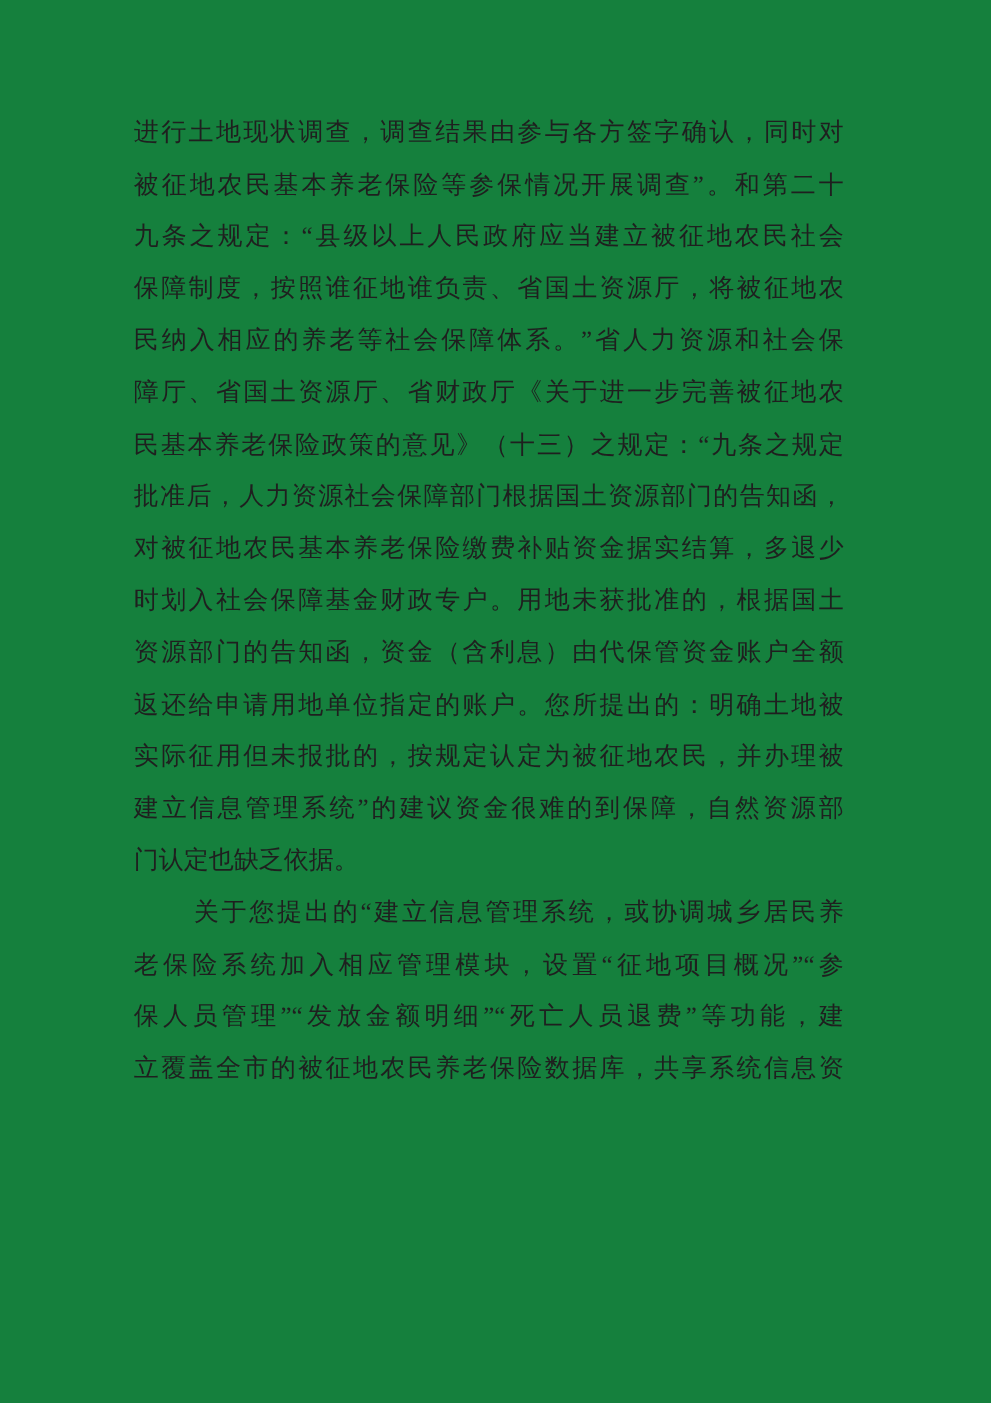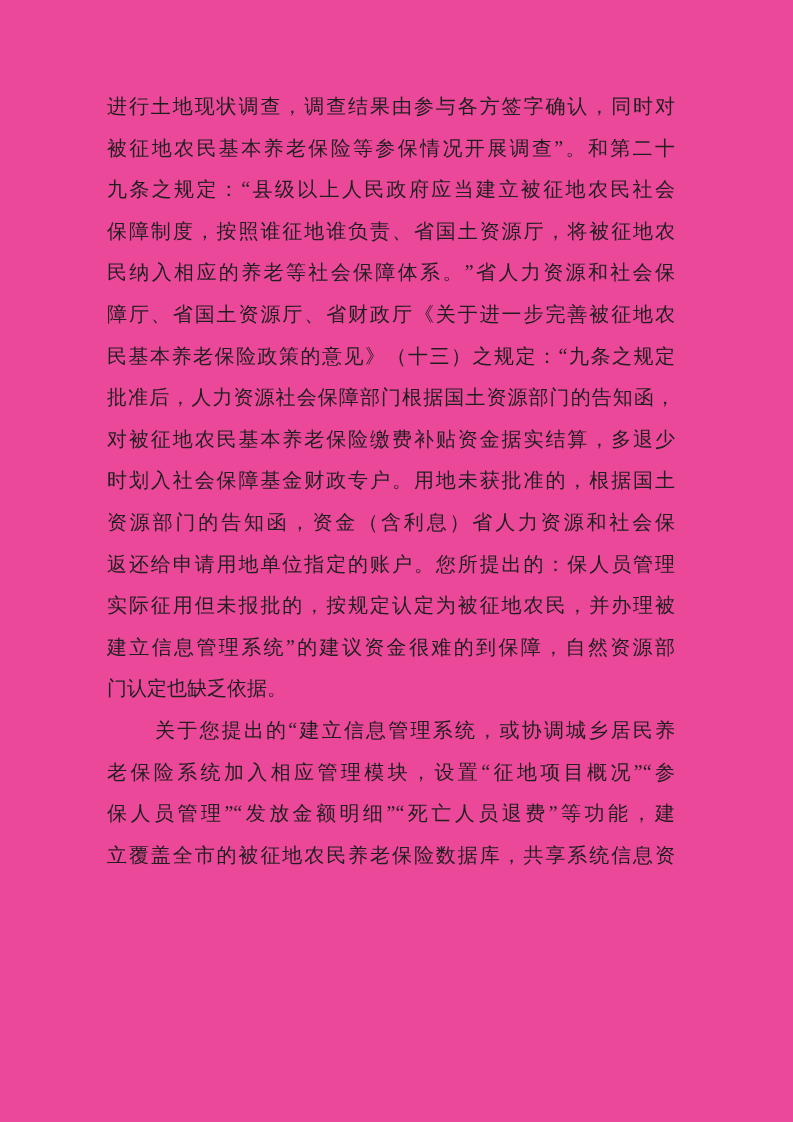--- a/index.html
+++ b/index.html
@@ -7,21 +7,21 @@
     width: 793px;
     height: 1122px;
     background: #ffffff;
     overflow: hidden;
     font-family: "Liberation Serif", "DejaVu Serif", serif;
   }
   .page {
     position: relative;
     width: 793px;
     height: 1122px;
-    background: #ec4899;
+    background: #15803d;
   }
   .text-column {
     position: absolute;
     left: 107px;
     top: 86px;
     width: 568px;
     color: #1f1f1f;
     font-size: 20px;
   }
   .line {
@@ -53,22 +53,22 @@
     <div class="line">进行土地现状调查，调查结果由参与各方签字确认，同时对</div>
     <div class="line">被征地农民基本养老保险等参保情况开展调查”。和第二十</div>
     <div class="line">九条之规定：“县级以上人民政府应当建立被征地农民社会</div>
     <div class="line">保障制度，按照谁征地谁负责、省国土资源厅，将被征地农</div>
     <div class="line">民纳入相应的养老等社会保障体系。”省人力资源和社会保</div>
     <div class="line">障厅、省国土资源厅、省财政厅《关于进一步完善被征地农</div>
     <div class="line">民基本养老保险政策的意见》（十三）之规定：“九条之规定</div>
     <div class="line">批准后，人力资源社会保障部门根据国土资源部门的告知函，</div>
     <div class="line">对被征地农民基本养老保险缴费补贴资金据实结算，多退少</div>
     <div class="line">时划入社会保障基金财政专户。用地未获批准的，根据国土</div>
-    <div class="line">资源部门的告知函，资金（含利息）省人力资源和社会保</div>
-    <div class="line">返还给申请用地单位指定的账户。您所提出的：保人员管理</div>
+    <div class="line">资源部门的告知函，资金（含利息）由代保管资金账户全额</div>
+    <div class="line">返还给申请用地单位指定的账户。您所提出的：明确土地被</div>
     <div class="line">实际征用但未报批的，按规定认定为被征地农民，并办理被</div>
     <div class="line">建立信息管理系统”的建议资金很难的到保障，自然资源部</div>
     <div class="line para-end">门认定也缺乏依据。</div>
 
     <div class="line indented">关于您提出的“建立信息管理系统，或协调城乡居民养</div>
     <div class="line">老保险系统加入相应管理模块，设置“征地项目概况”“参</div>
     <div class="line">保人员管理”“发放金额明细”“死亡人员退费”等功能，建</div>
     <div class="line">立覆盖全市的被征地农民养老保险数据库，共享系统信息资</div>
 
   </div>

